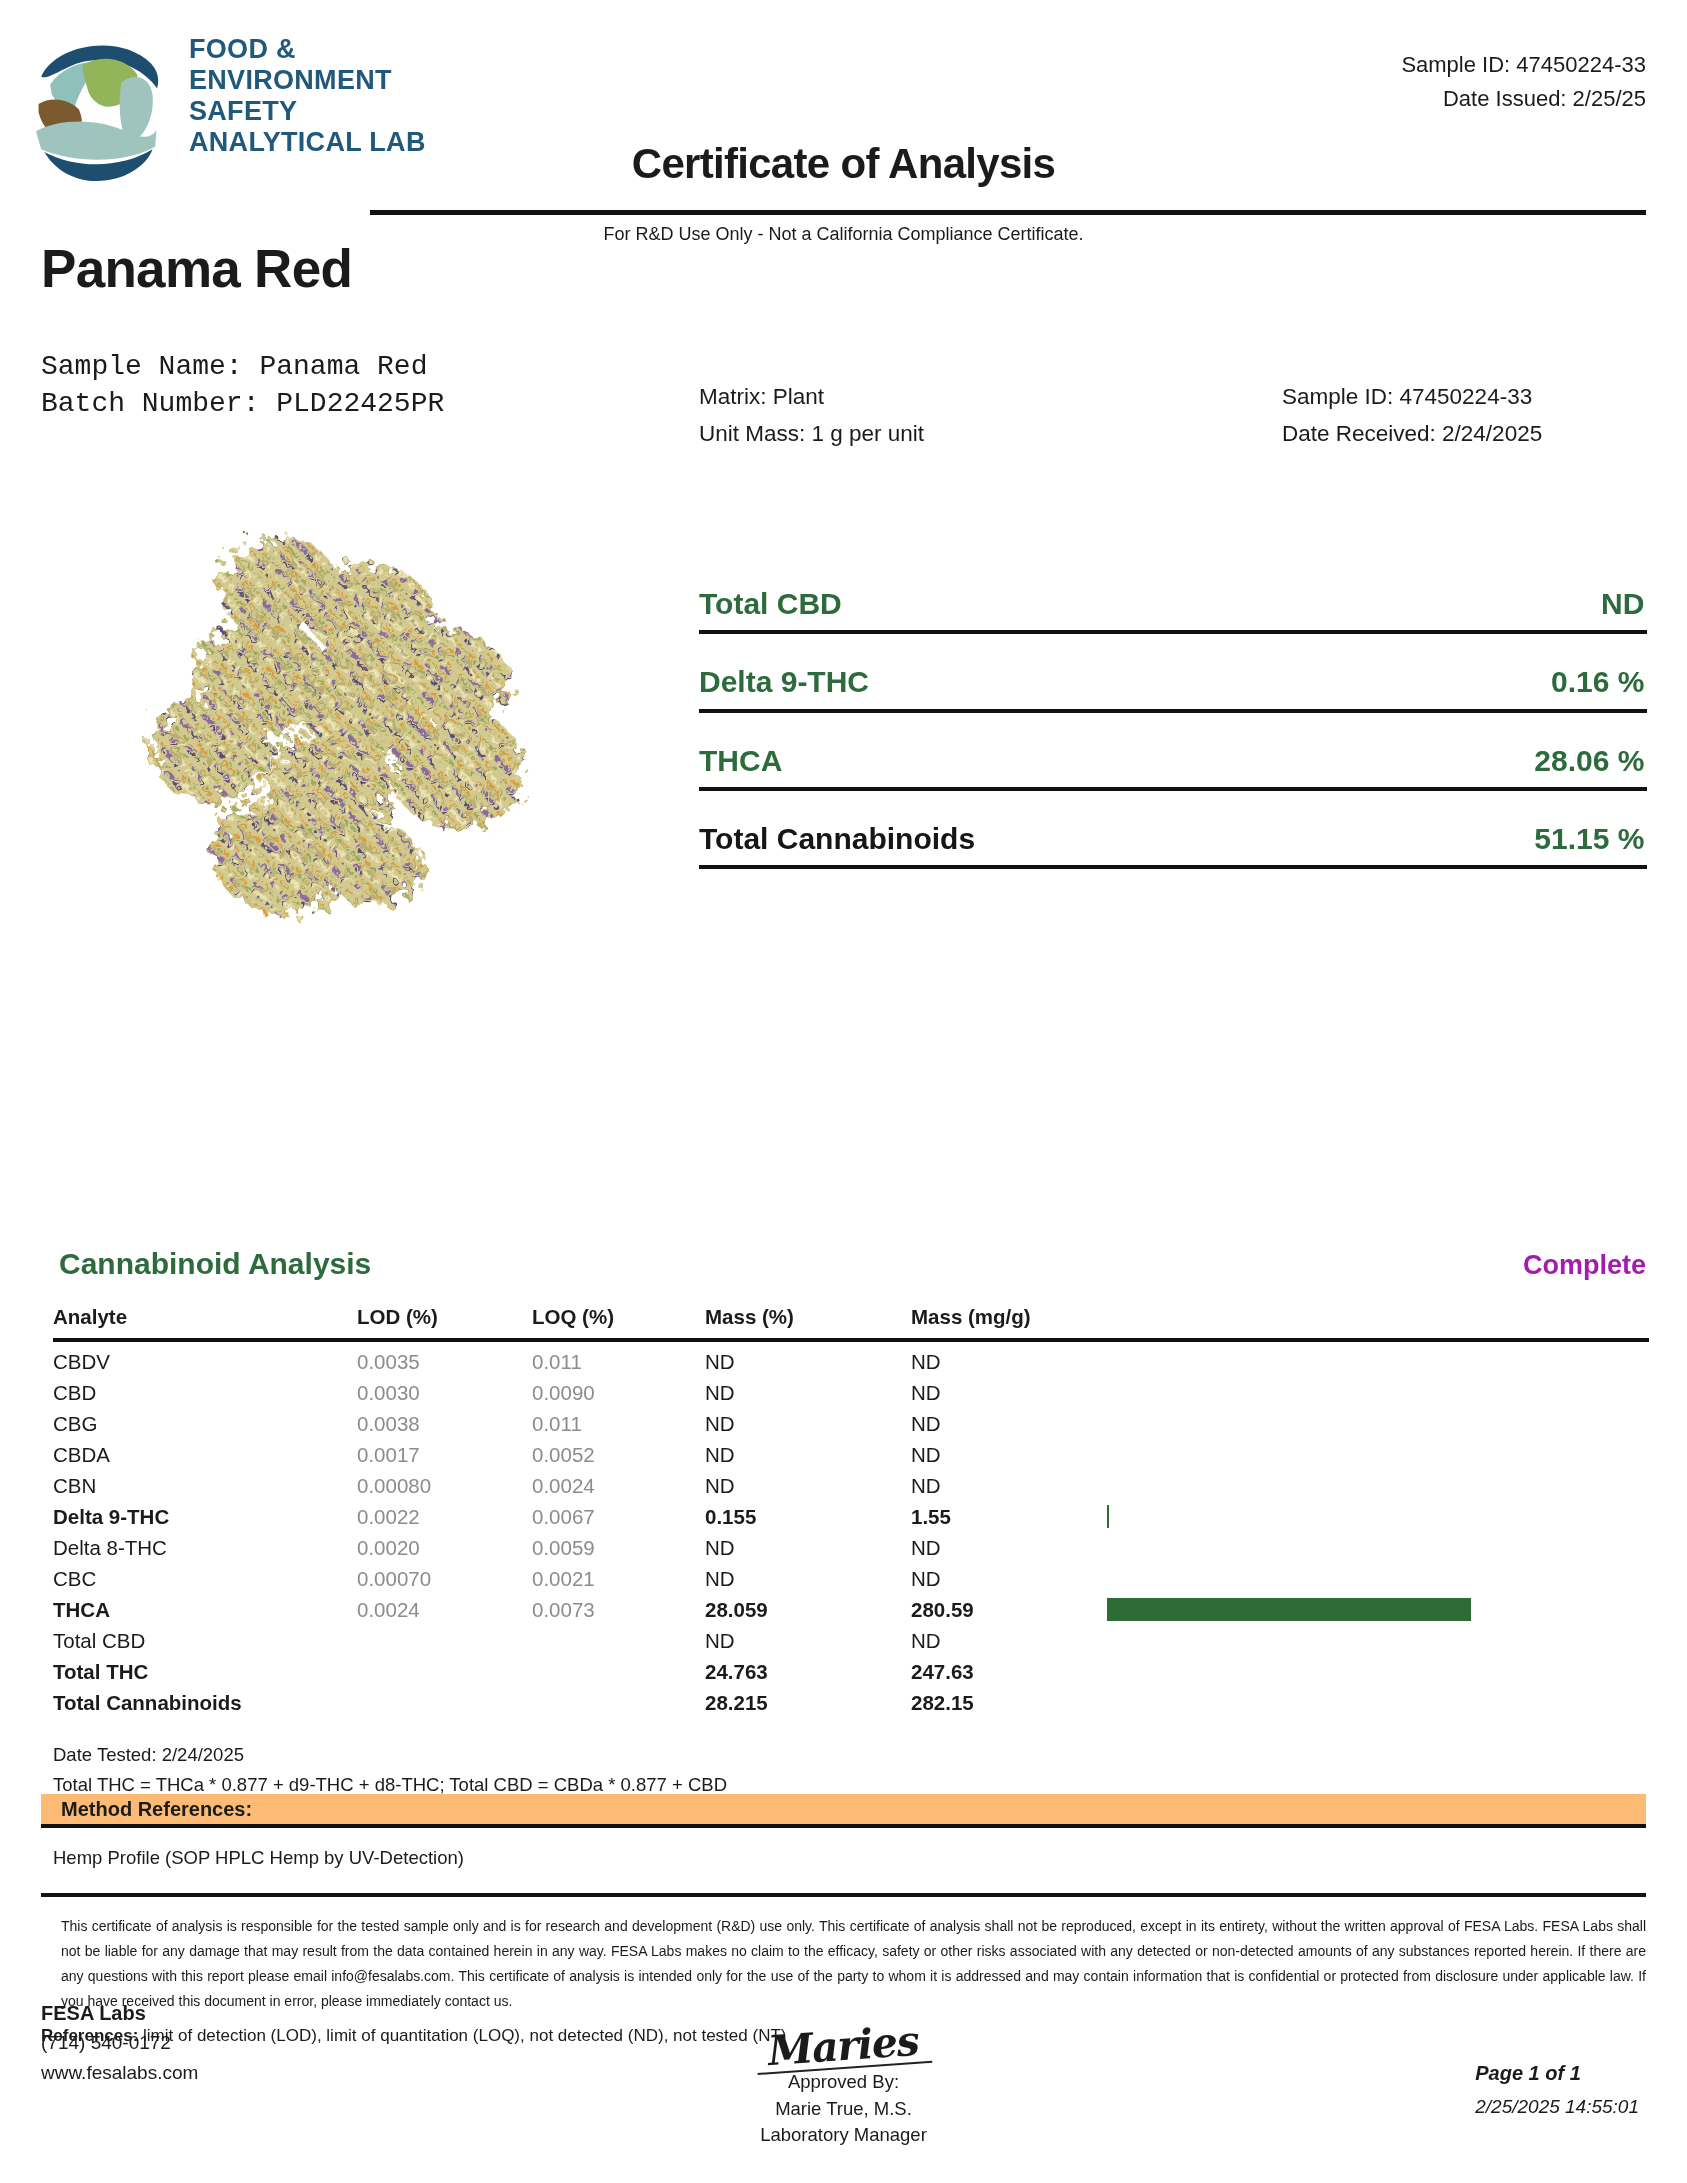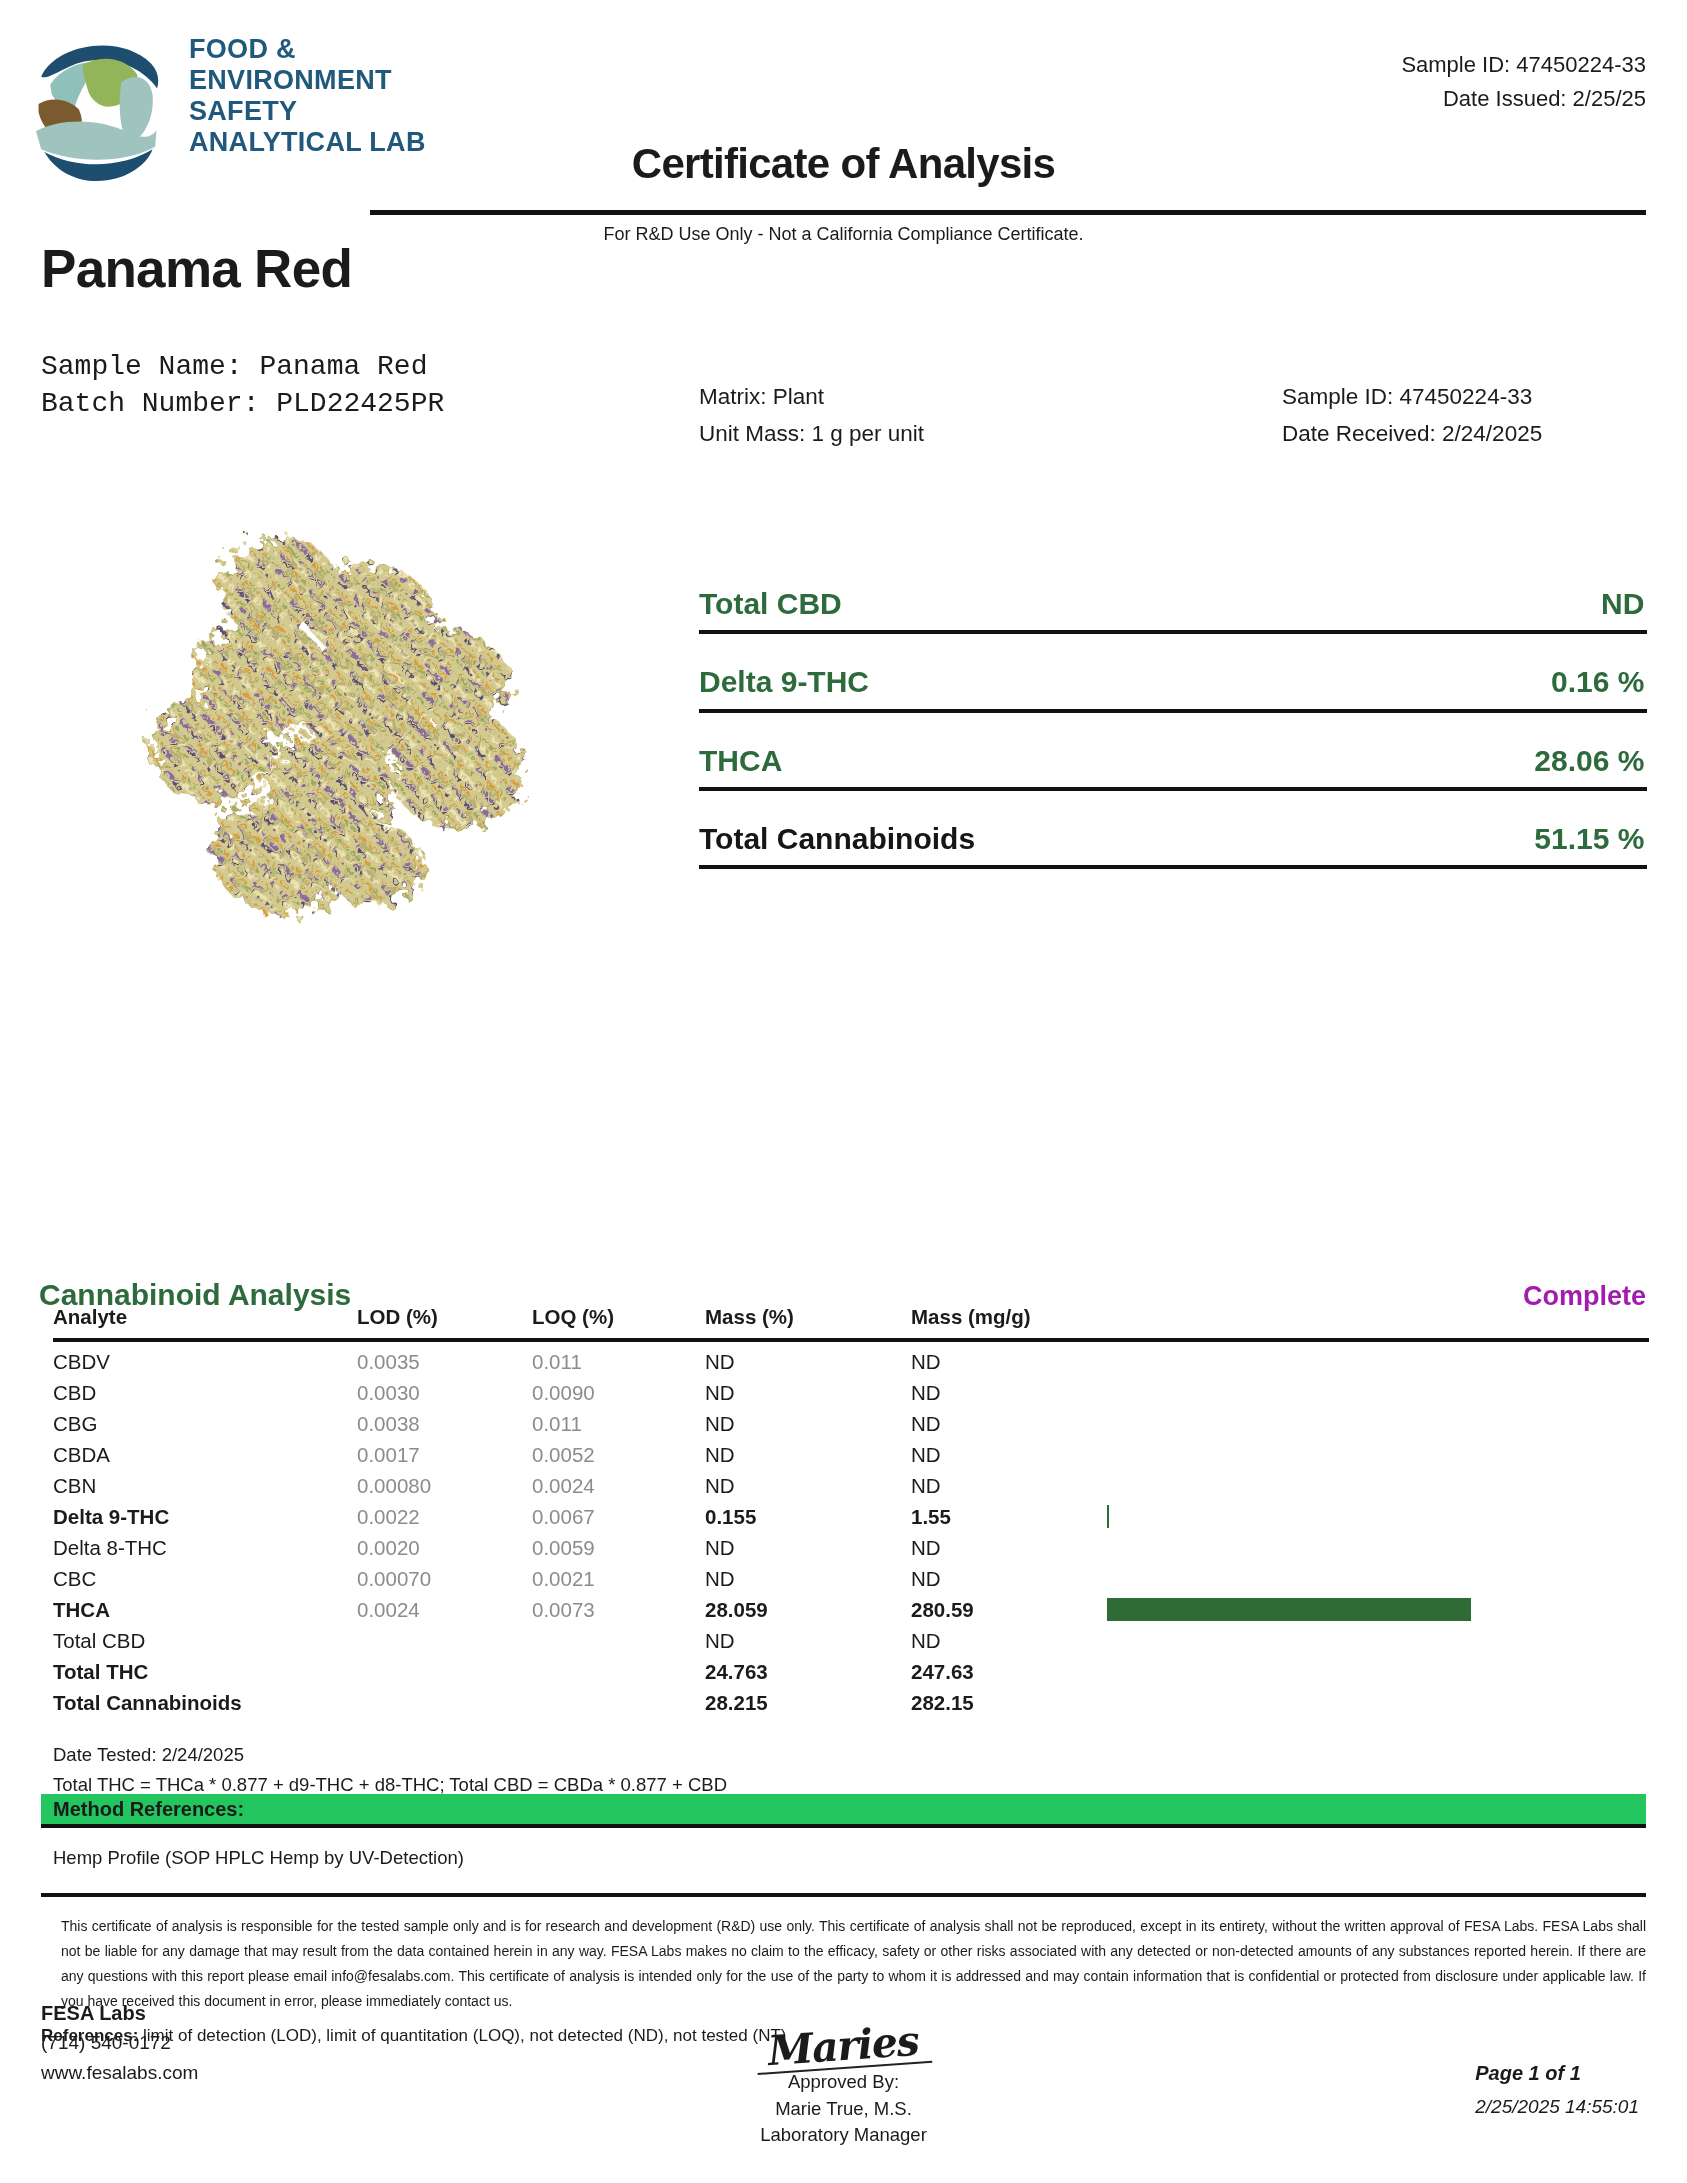--- a/index.html
+++ b/index.html
@@ -26,36 +26,36 @@
 
   
   .summary { position:absolute; left:699px; top:556px; width:948px; }
   .summary-row { display:flex; justify-content:space-between; align-items:flex-end;
                  padding:31px 2.6px 9.3px 0; border-bottom:4px solid #111; }
   .summary-row .s-label { font-size:30px; font-weight:bold; color:#2d6b3d; }
   .summary-row .s-value { font-size:30px; font-weight:bold; color:#2d6b3d; }
   .summary-row.black-label .s-label { color:#161616; }
 
   
-  .section-head { position:absolute; left:39px; right:41px; top:1247px; display:flex; justify-content:space-between; align-items:baseline;margin-top:31px; }
+  .section-head { position:absolute; left:59px; right:41px; top:1247px; display:flex; justify-content:space-between; align-items:baseline; }
   .section-title { font-size:30px; font-weight:bold; color:#2d6b3d; }
   .section-status { font-size:27px; font-weight:bold; color:#a21caf; }
 
   .ctable { position:absolute; left:53px; top:1298px; width:1596px; font-size:20.5px; }
   .trow { display:grid; grid-template-columns:304px 175px 173px 206px 185px 1fr; align-items:center; height:31px; }
   .trow.head { height:44px; align-items:end; padding-bottom:9.3px; border-bottom:4px solid #111; font-weight:bold; margin-bottom:4px; }
   .c-num { text-align:left; }
   .c-gray { color:#8c8c8c; }
   .bold-row .c-analyte, .bold-row .c-mass, .bold-row .c-mg { font-weight:bold; }
   .bar-cell { padding-left:10.6px; height:100%; display:flex; align-items:center; }
   .mini-bar { height:22.5px; background:#2e6b35; width:0; }
 
   .notes { position:absolute; left:53px; top:1740px; font-size:18.5px; line-height:30px; }
-  .method-band { position:absolute; left:41px; right:41px; top:1794px; height:34px; background:#22c55e;
-                 border-bottom:4px solid #111; display:flex; align-items:center; padding-left:12px; }
+  .method-band { position:absolute; left:41px; right:41px; top:1794px; height:34px; background:#fdba74;
+                 border-bottom:4px solid #111; display:flex; align-items:center; padding-left:20px; }
   .method-band span { font-size:20px; font-weight:bold; }
   .method-ref { position:absolute; left:53px; top:1847px; font-size:18.5px; }
 
   
   .disclaimer { position:absolute; left:41px; right:41px; top:1893px; border-top:4.6px solid #111; padding-top:17px; }
   .disclaimer p { font-size:14px; line-height:25px; text-align:justify;margin-left:20px; }
   .refs { margin-top:12px; font-size:17px; }
   .refs b { font-weight:bold; }
 
   

